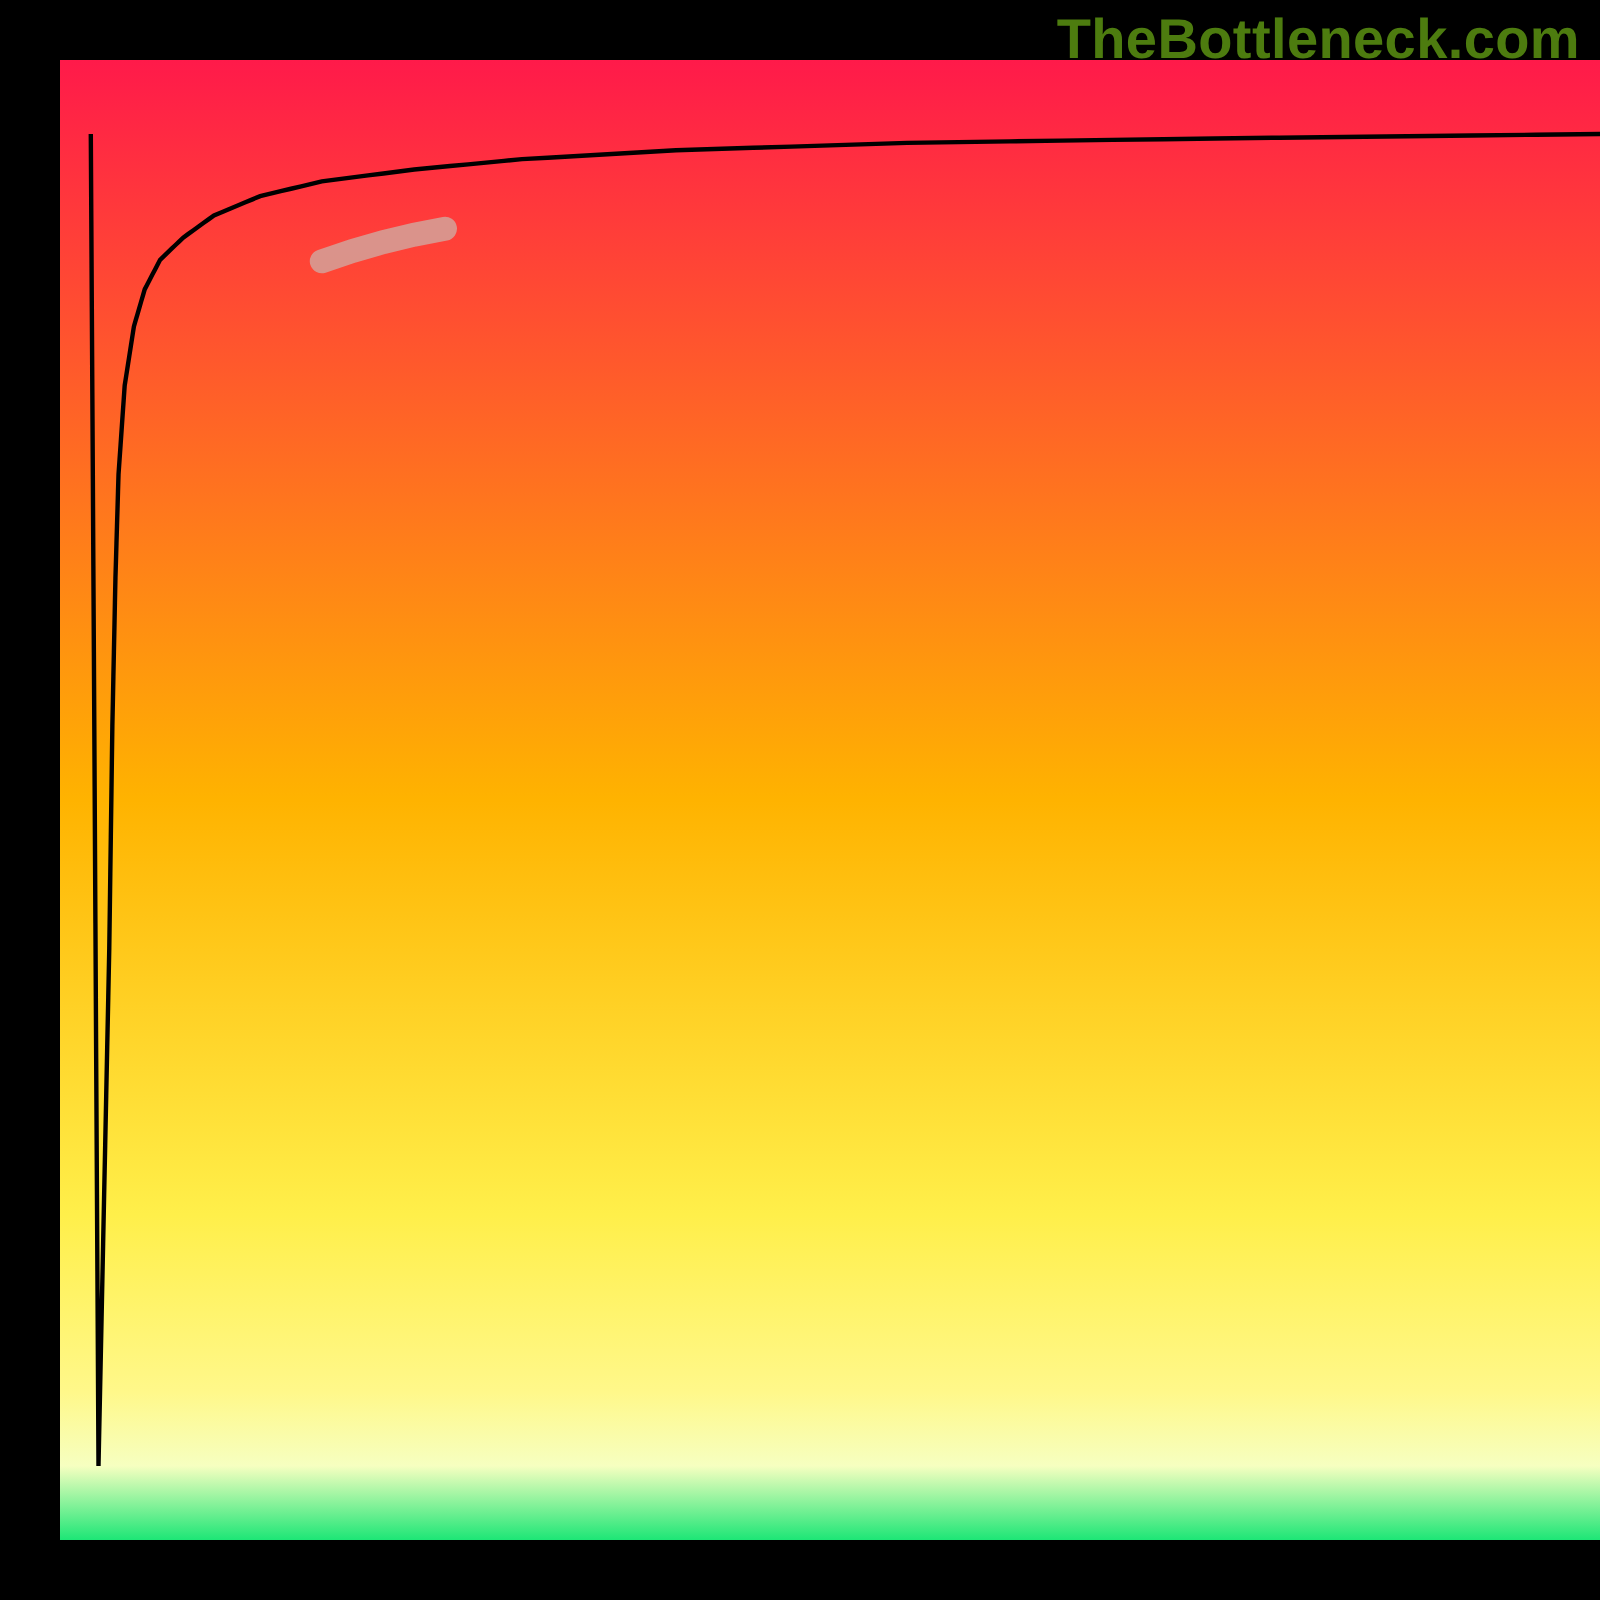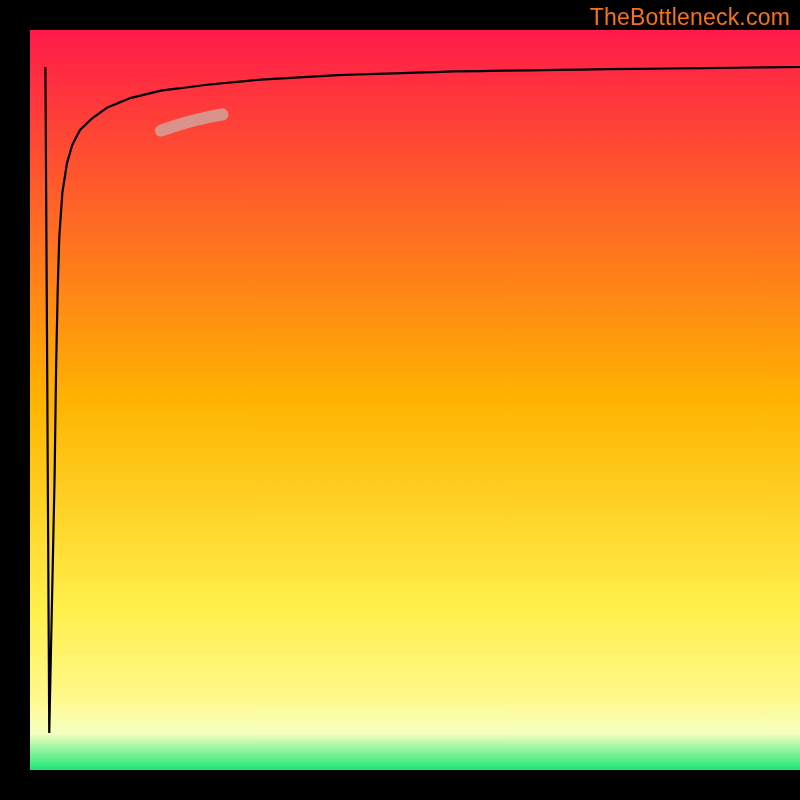--- a/index.html
+++ b/index.html
@@ -13,23 +13,23 @@
   }
   .canvas-wrap {
     position: relative;
     width: 800px;
     height: 800px;
   }
   .watermark {
     position: absolute;
     top: 4px;
     right: 10px;
-    color: #f97316;
-    font-size: 23px;
-    font-weight: 400;
+    color: #4d7c0f;
+    font-size: 28px;
+    font-weight: 700;
     letter-spacing: 0.2px;
   }
   svg {
     display: block;
   }
 </style>
 </head>
 <body>
 
 <div class="canvas-wrap">

